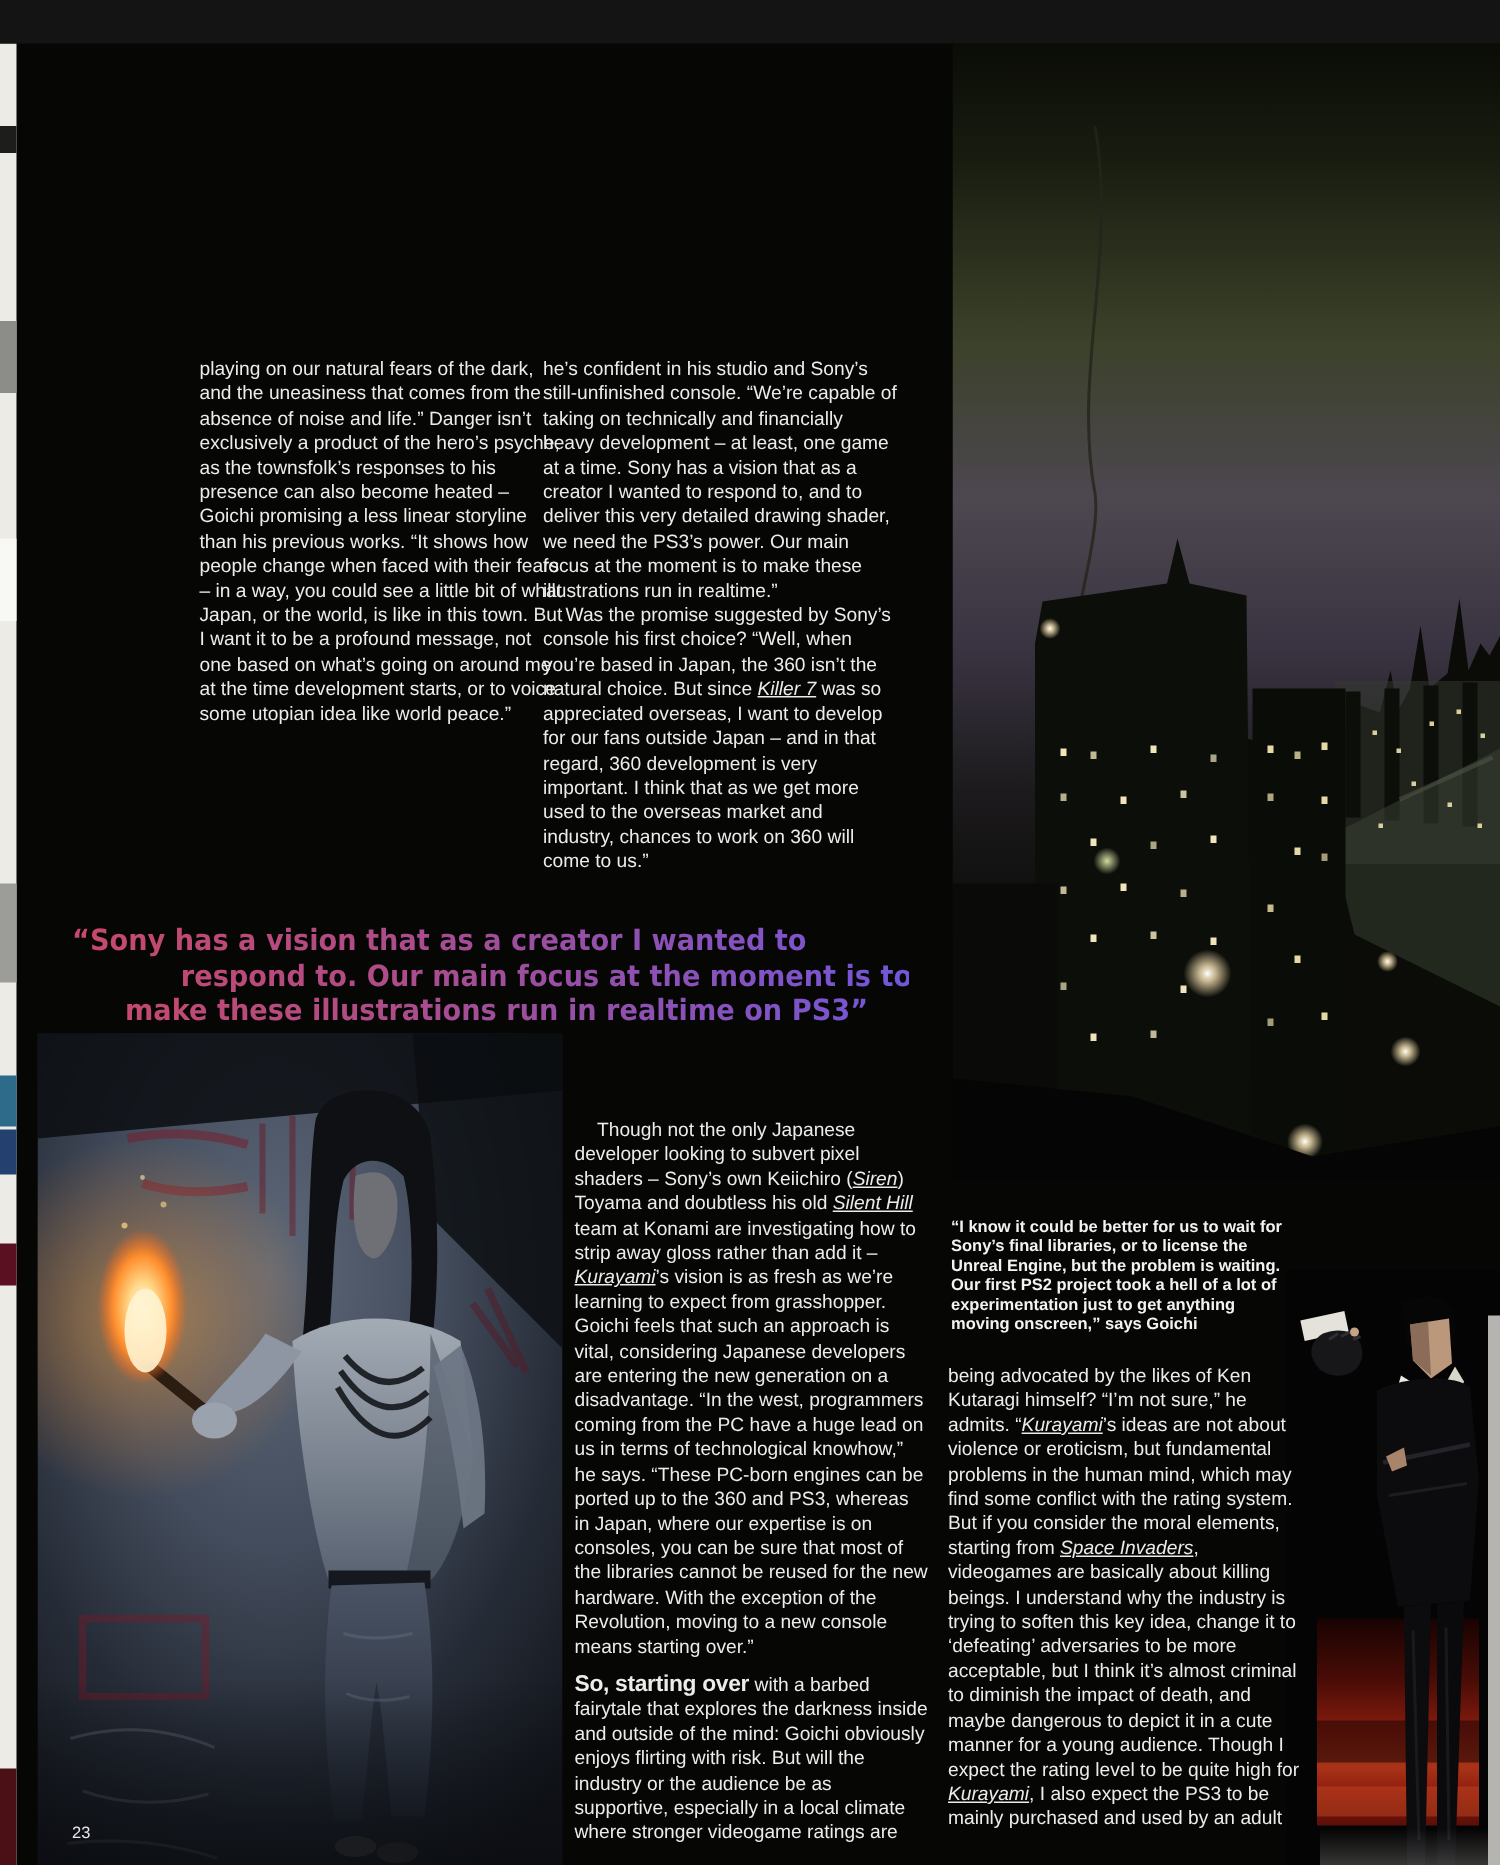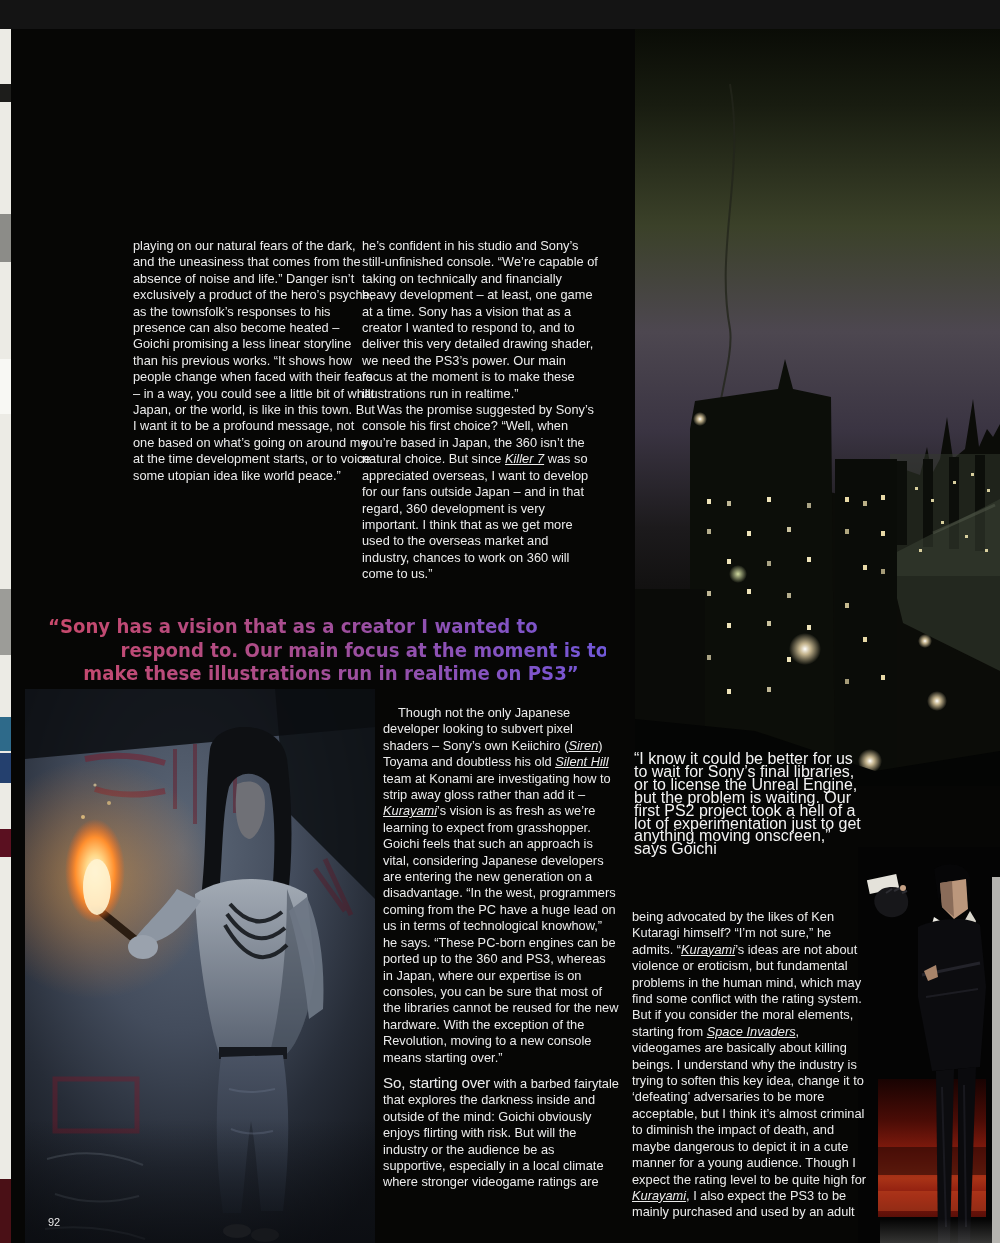--- a/index.html
+++ b/index.html
@@ -4,33 +4,33 @@
 <style>
   html,body{margin:0;padding:0;background:#141414;}
   .page{position:relative;width:1000px;height:1243px;background:#060605;overflow:hidden;
         font-family:"Liberation Sans",sans-serif;margin-top:29px;}
   
   .col{position:absolute;color:#ececec;font-size:12.8px;line-height:16.4px;text-align:left;}
   .col p{margin:0;}
   .col p.indent{text-indent:15px;}
   .col p.gap-top{margin-top:9px;}
   .s-i{font-style:italic;text-decoration:underline;}
-  .s-lead{font-weight:normal;font-size:15.2px;letter-spacing:-0.2px;}
+  .s-lead{font-weight:bold;font-size:15.2px;letter-spacing:-0.2px;}
   
   .quote{position:absolute;left:48px;top:586px;width:600px;
          font-family:"DejaVu Sans",sans-serif;font-weight:bold;font-size:19.5px;line-height:23.5px;
          background:linear-gradient(90deg,#c8496b 0%,#b04c85 35%,#8d51b4 70%,#7a55d0 92%,#7058d8 100%);
          -webkit-background-clip:text;background-clip:text;color:transparent;
          transform:scaleX(.93);transform-origin:0 0;}
   .quote span{display:block;white-space:nowrap;}
   .quote .l2{margin-left:78px;}
   .quote .l3{margin-left:38px;}
   
-  .caption{position:absolute;left:634px;top:724px;width:231px;color:#f3f3f3;
-           font-weight:normal;font-size:16px;line-height:12.9px;}
+  .caption{position:absolute;left:634px;top:783px;width:231px;color:#f3f3f3;
+           font-weight:bold;font-size:11px;line-height:12.9px;}
   .page-num{position:absolute;left:48px;top:1187px;color:#e9e9e9;font-size:11px;}
   
   .edge{position:absolute;}
   .edge-left{left:0;top:0;width:11px;height:1243px;background:#ecebe5;}
   .edge-bottom{left:0;top:1233px;width:1000px;height:10px;background:#c9c8c2;}
   .edge-right{left:992px;top:848px;width:8px;height:385px;background:#b5b4b0;}
   .tick{position:absolute;left:0;width:11px;}
   .corner-smudge{position:absolute;left:880px;top:1190px;width:112px;height:43px;
                  background:linear-gradient(180deg,rgba(120,120,116,0) 0%,rgba(150,150,146,.55) 90%);}
   svg{position:absolute;display:block;}
@@ -239,32 +239,32 @@
     <p><span>he’s confident in his studio and Sony’s still-unfinished console. “We’re capable of taking on technically and financially heavy development – at least, one game at a time. Sony has a vision that as a creator I wanted to respond to, and to deliver this very detailed drawing shader, we need the PS3’s power. Our main focus at the moment is to make these illustrations run in realtime.”</span></p>
     <p class="indent"><span>Was the promise suggested by Sony’s console his first choice? “Well, when you’re based in Japan, the 360 isn’t the natural choice. But since </span><span class="s-i">Killer 7</span><span> was so appreciated overseas, I want to develop for our fans outside Japan – and in that regard, 360 development is very important. I think that as we get more used to the overseas market and industry, chances to work on 360 will come to us.”</span></p>
   </div>
 
   <div class="quote">
     <span class="l1">“Sony has a vision that as a creator I wanted to</span>
     <span class="l2">respond to. Our main focus at the moment is to</span>
     <span class="l3">make these illustrations run in realtime on PS3”</span>
   </div>
 
-  <div class="col" style="left:383px;top:676px;width:236px;">
+  <div class="col" style="left:383px;top:716px;width:236px;">
     <p class="indent"><span>Though not the only Japanese developer looking to subvert pixel shaders – Sony’s own Keiichiro (</span><span class="s-i">Siren</span><span>) Toyama and doubtless his old </span><span class="s-i">Silent Hill</span><span> team at Konami are investigating how to strip away gloss rather than add it – </span><span class="s-i">Kurayami</span><span>’s vision is as fresh as we’re learning to expect from grasshopper. Goichi feels that such an approach is vital, considering Japanese developers are entering the new generation on a disadvantage. “In the west, programmers coming from the PC have a huge lead on us in terms of technological knowhow,” he says. “These PC-born engines can be ported up to the 360 and PS3, whereas in Japan, where our expertise is on consoles, you can be sure that most of the libraries cannot be reused for the new hardware. With the exception of the Revolution, moving to a new console means starting over.”</span></p>
     <p class="gap-top"><span class="s-lead">So, starting over</span><span> with a barbed fairytale that explores the darkness inside and outside of the mind: Goichi obviously enjoys flirting with risk. But will the industry or the audience be as supportive, especially in a local climate where stronger videogame ratings are</span></p>
   </div>
 
   <div class="caption">“I know it could be better for us to wait for Sony’s final libraries, or to license the Unreal Engine, but the problem is waiting. Our first PS2 project took a hell of a lot of experimentation just to get anything moving onscreen,” says Goichi</div>
 
   <div class="col" style="left:632px;top:880px;width:238px;">
     <p><span>being advocated by the likes of Ken Kutaragi himself? “I’m not sure,” he admits. “</span><span class="s-i">Kurayami</span><span>’s ideas are not about violence or eroticism, but fundamental problems in the human mind, which may find some conflict with the rating system. But if you consider the moral elements, starting from </span><span class="s-i">Space Invaders</span><span>, videogames are basically about killing beings. I understand why the industry is trying to soften this key idea, change it to ‘defeating’ adversaries to be more acceptable, but I think it’s almost criminal to diminish the impact of death, and maybe dangerous to depict it in a cute manner for a young audience. Though I expect the rating level to be quite high for </span><span class="s-i">Kurayami</span><span>, I also expect the PS3 to be mainly purchased and used by an adult</span></p>
   </div>
 
-  <div class="page-num">92</div>
+  <div class="page-num">23</div>
 
   <div class="edge edge-left">
     <div class="tick" style="top:55px;height:18px;background:#1d1d1b;"></div>
     <div class="tick" style="top:185px;height:48px;background:#8c8c88;"></div>
     <div class="tick" style="top:330px;height:55px;background:#f8f8f4;"></div>
     <div class="tick" style="top:560px;height:66px;background:#9c9c98;"></div>
     <div class="tick" style="top:688px;height:34px;background:#2e6a8a;"></div>
     <div class="tick" style="top:724px;height:30px;background:#24406e;"></div>
     <div class="tick" style="top:800px;height:28px;background:#5a1020;"></div>
     <div class="tick" style="top:1150px;height:83px;background:#4a1016;"></div>

